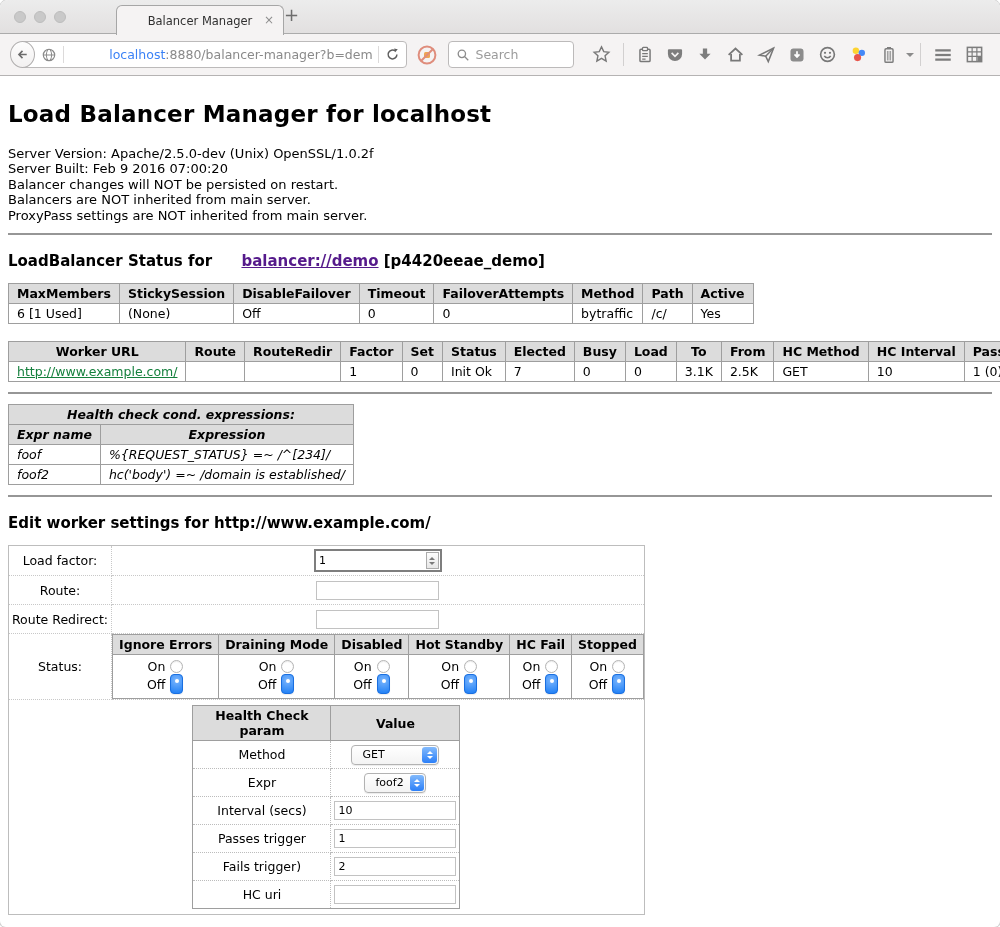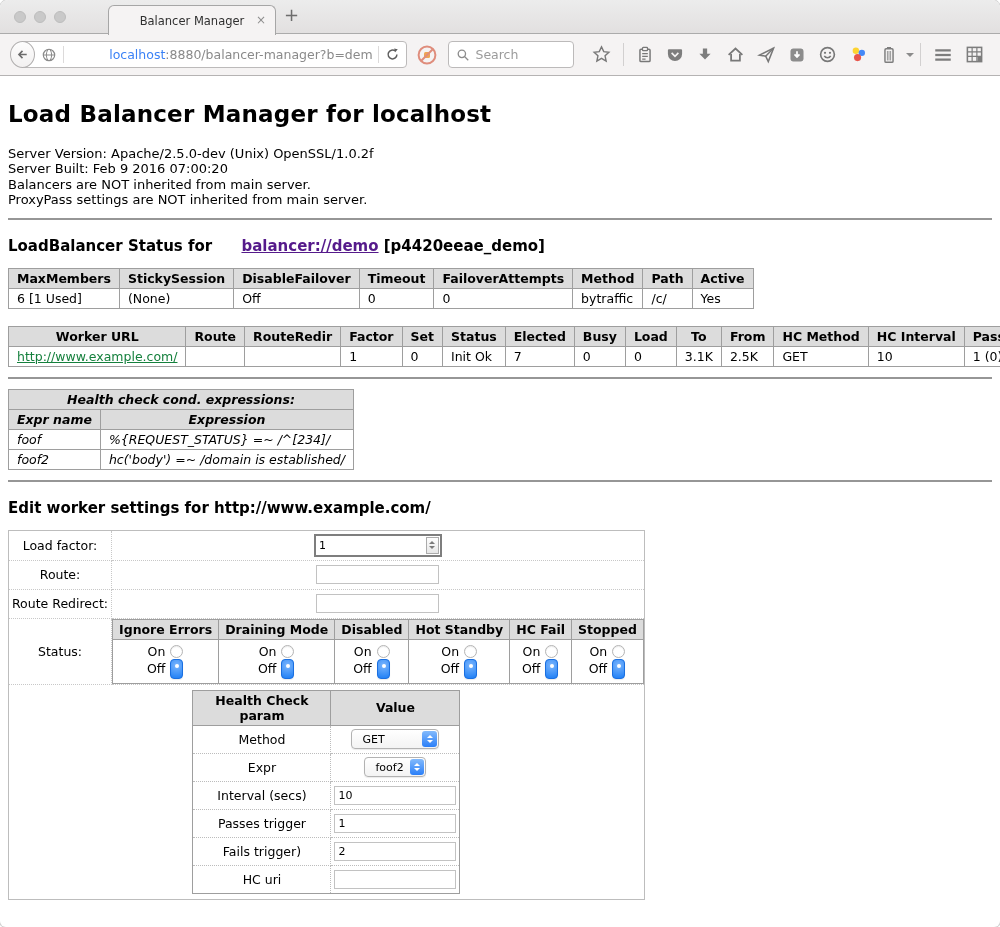--- a/index.html
+++ b/index.html
@@ -3,21 +3,21 @@
 <meta charset="utf-8">
 <style>
   html,body{margin:0;padding:0;background:#fff;}
   body{width:1000px;height:927px;font-family:"DejaVu Sans",sans-serif;-webkit-font-smoothing:antialiased;}
   .window{width:1000px;height:927px;border-radius:8px 8px 6px 6px;overflow:hidden;box-shadow:0 0 0 1px rgba(0,0,0,.18);background:#fff;}
 
   
   .titlebar{height:33px;background:linear-gradient(#ececec,#e2e0e0);position:relative;border-bottom:1px solid #ababab;}
   .traffic{position:absolute;left:14px;top:11px;display:flex;gap:8px;}
   .traffic span{width:12px;height:12px;border-radius:50%;background:#c9c9c9;border:1px solid #bdbdbd;box-sizing:border-box;}
-  .tab{position:absolute;left:108px;top:5px;width:166px;height:29px;background:#f5f3f3;border:1px solid #a6a6a6;border-bottom:none;border-radius:6px 6px 0 0;z-index:3;display:flex;align-items:center;justify-content:center;}
+  .tab{position:absolute;left:116px;top:5px;width:166px;height:29px;background:#f5f3f3;border:1px solid #a6a6a6;border-bottom:none;border-radius:6px 6px 0 0;z-index:3;display:flex;align-items:center;justify-content:center;}
   .tab-title{font-size:11.5px;color:#303030;}
   .tab-close{position:absolute;right:9px;top:7px;font-size:12px;color:#8e8e8e;line-height:14px;cursor:default;}
   .new-tab{position:absolute;left:284px;top:4px;font-size:18px;color:#6d6d6d;}
 
   
   .navbar{height:41px;background:#f5f3f3;border-bottom:1px solid #b5b3b3;display:flex;align-items:center;padding:0 10px;}
   .icon{display:inline-flex;align-items:center;justify-content:center;}
   .back-btn{width:27px;height:27px;border-radius:50%;border:1px solid #b1afaf;background:linear-gradient(#fdfdfd,#f2f0f0);display:flex;align-items:center;justify-content:center;z-index:2;margin-right:-14px;box-sizing:border-box;}
   .urlbar{width:414px;height:27px;background:#fff;border:1px solid #bcbaba;border-radius:4px;box-sizing:border-box;display:flex;align-items:center;padding:0 6px 0 19px;gap:6px;overflow:hidden;}
   .url-text{font-size:12.5px;white-space:nowrap;overflow:hidden;flex:1;}
@@ -202,20 +202,21 @@
     </div>
   </div>
 
   <div class="page">
 
     <h1 class="pg">Load Balancer Manager for localhost</h1>
 
     <div class="info">
       <div>Server Version: Apache/2.5.0-dev (Unix) OpenSSL/1.0.2f</div>
       <div>Server Built: Feb 9 2016 07:00:20</div>
+      <div>Balancer changes will NOT be persisted on restart.</div>
       <div>Balancers are NOT inherited from main server.</div>
       <div>ProxyPass settings are NOT inherited from main server.</div>
     </div>
 
     <hr class="rule">
 
     <h3 class="sec"><span>LoadBalancer Status for </span><a class="vlink" href="#">balancer://demo</a><span> [p4420eeae_demo]</span></h3>
 
     <table class="t">
       <tbody>

